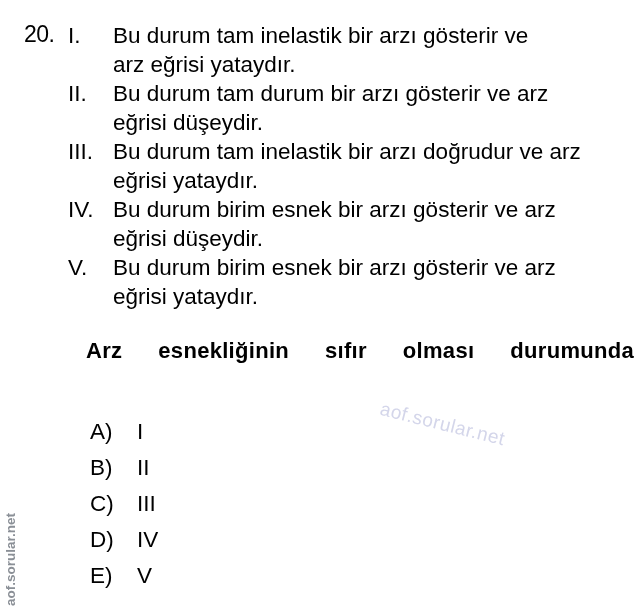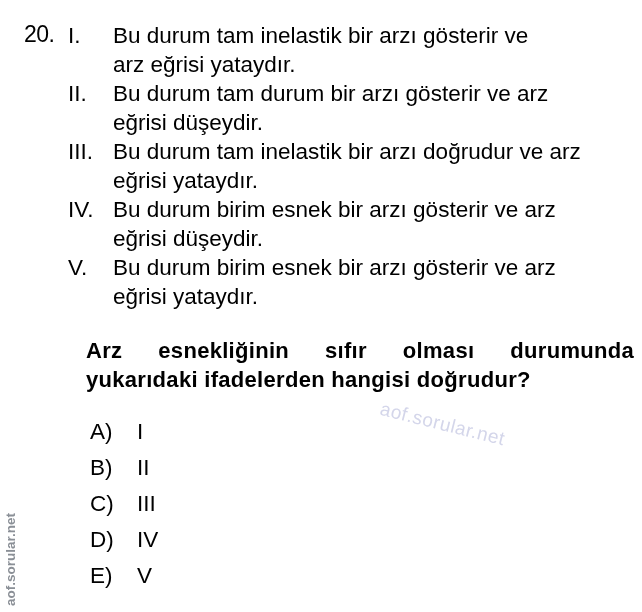--- a/index.html
+++ b/index.html
@@ -60,21 +60,20 @@
 <div class="item" style="top:253px;">
   <span class="num">V.</span>
   <span class="txt">Bu durum birim esnek bir arzı gösterir ve arz</span>
 </div>
 <div class="item" style="top:282px;">
   <span class="txt">eğrisi yataydır.</span>
 </div>
 
 <div class="question">
   <span class="l1">Arz esnekliğinin sıfır olması durumunda</span>
-  <span class="l2">yukarıdaki ifadelerden hangisi doğrudur?</span>
 </div>
 
 <div class="wm-diag">aof.sorular.net</div>
 
 <div class="opt" style="top:419px;">
   <span class="lbl">A)</span><span>I</span>
 </div>
 <div class="opt" style="top:455px;">
   <span class="lbl">B)</span><span>II</span>
 </div>

